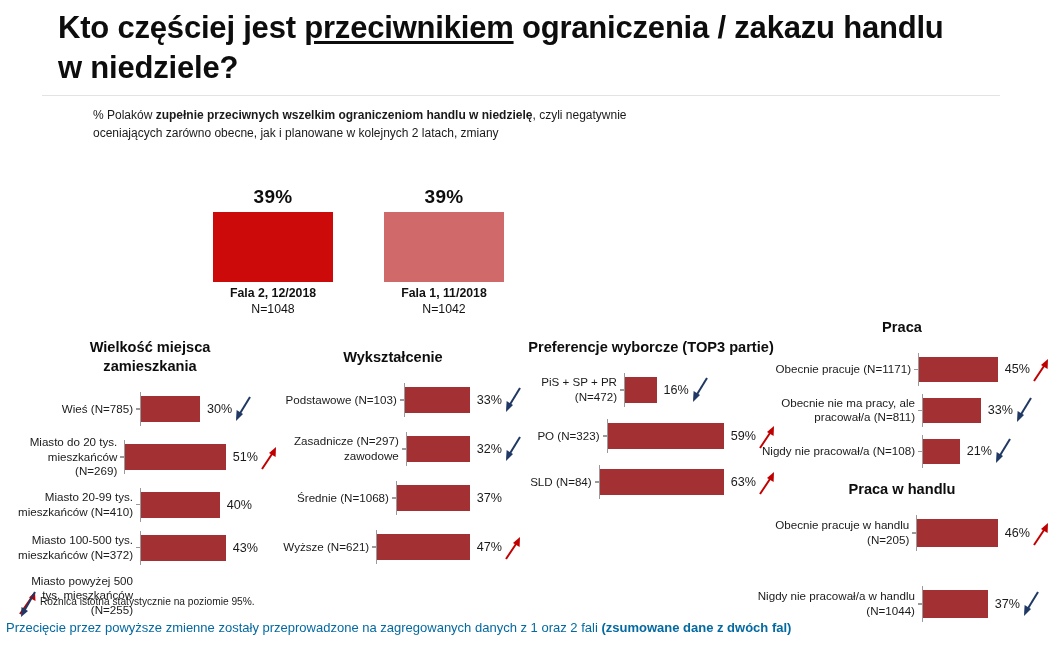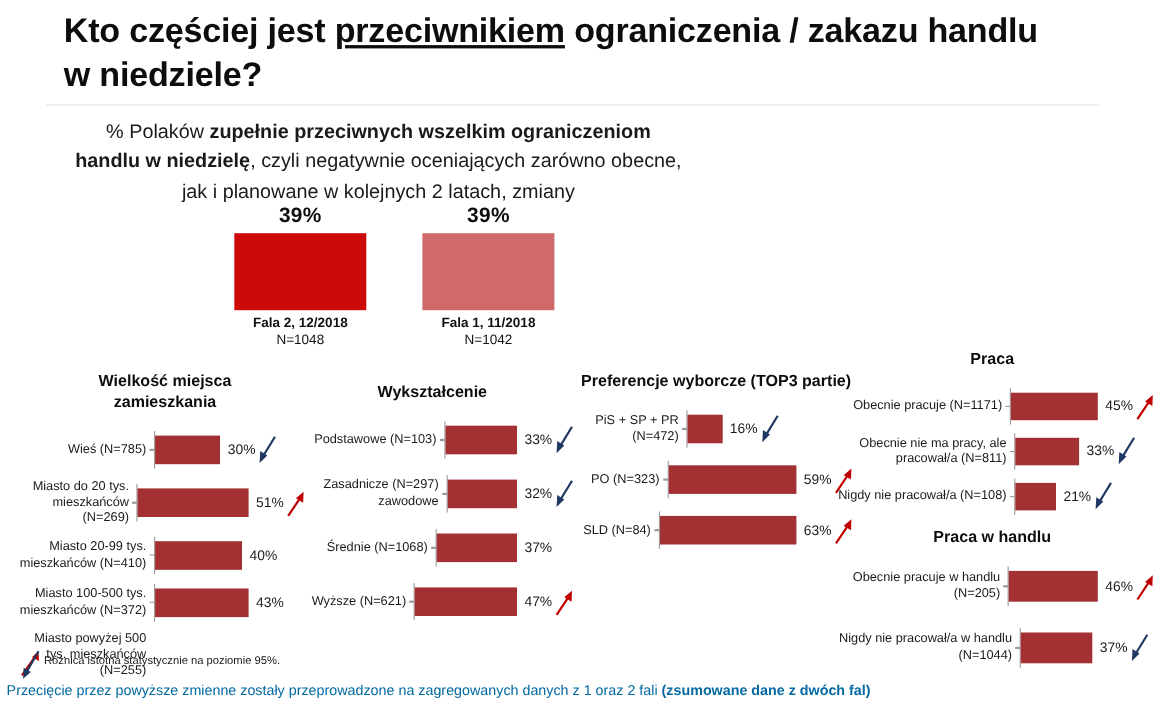--- a/index.html
+++ b/index.html
@@ -19,22 +19,22 @@
     font-size:31px;line-height:1.28;font-weight:700;color:#0d0d0d;
     letter-spacing:-0.2px;
   }
   .title .u{text-decoration:underline;text-decoration-thickness:3px;text-underline-offset:3px;}
   .divider{
     position:absolute;left:42px;top:95px;width:958px;height:1px;background:#e3e3e3;
   }
 
   
   .subtitle{
-    position:absolute;left:66px;top:106px;width:556px;
-    text-align:center;font-size:18px;line-height:1.52;color:#1a1a1a;
+    position:absolute;left:93px;top:106px;width:556px;
+    text-align:left;font-size:12px;line-height:1.52;color:#1a1a1a;
   }
   .subtitle b{font-weight:700;}
 
   
   .wave{position:absolute;text-align:center;}
   .wave .pct{font-size:19px;font-weight:700;color:#0d0d0d;letter-spacing:0.3px;}
   .wave .block{width:100%;height:70px;margin-top:4px;}
   .wave .cap{font-size:12.3px;font-weight:700;line-height:1.32;margin-top:3px;color:#111;}
   .wave .cap .n{font-weight:400;display:block;}
 
@@ -335,21 +335,21 @@
             <div class="bar" style="width: 80.5px; height: 28px; background: rgb(163, 48, 51);"></div>
             <div class="val">46%</div>
             <div class="arr">
               <svg width="22" height="30" viewBox="0 0 22 30">
                 <line x1="4" y1="27" x2="16" y2="9" stroke="#c00000" stroke-width="2"></line>
                 <polygon points="18,5 17.6,15 11,11" fill="#c00000"></polygon>
               </svg>
             </div>
           </div>
         </div>
-        <div class="row" style="margin-top: 20px; justify-content: center;">
+        <div class="row" style="margin-top: 35px;">
           <div class="lab" style="width: 170px;">Nigdy nie pracował/a w handlu (N=1044)</div>
           <div class="axisbox" style="height: 36px;">
             <div class="tick"></div>
             <div class="bar" style="width: 64.75px; height: 28px; background: rgb(163, 48, 51);"></div>
             <div class="val">37%</div>
             <div class="arr">
               <svg width="22" height="30" viewBox="0 0 22 30">
                 <line x1="18" y1="3" x2="7" y2="21" stroke="#1f3864" stroke-width="2"></line>
                 <polygon points="4,27 4.6,16 11,20" fill="#1f3864"></polygon>
               </svg>

